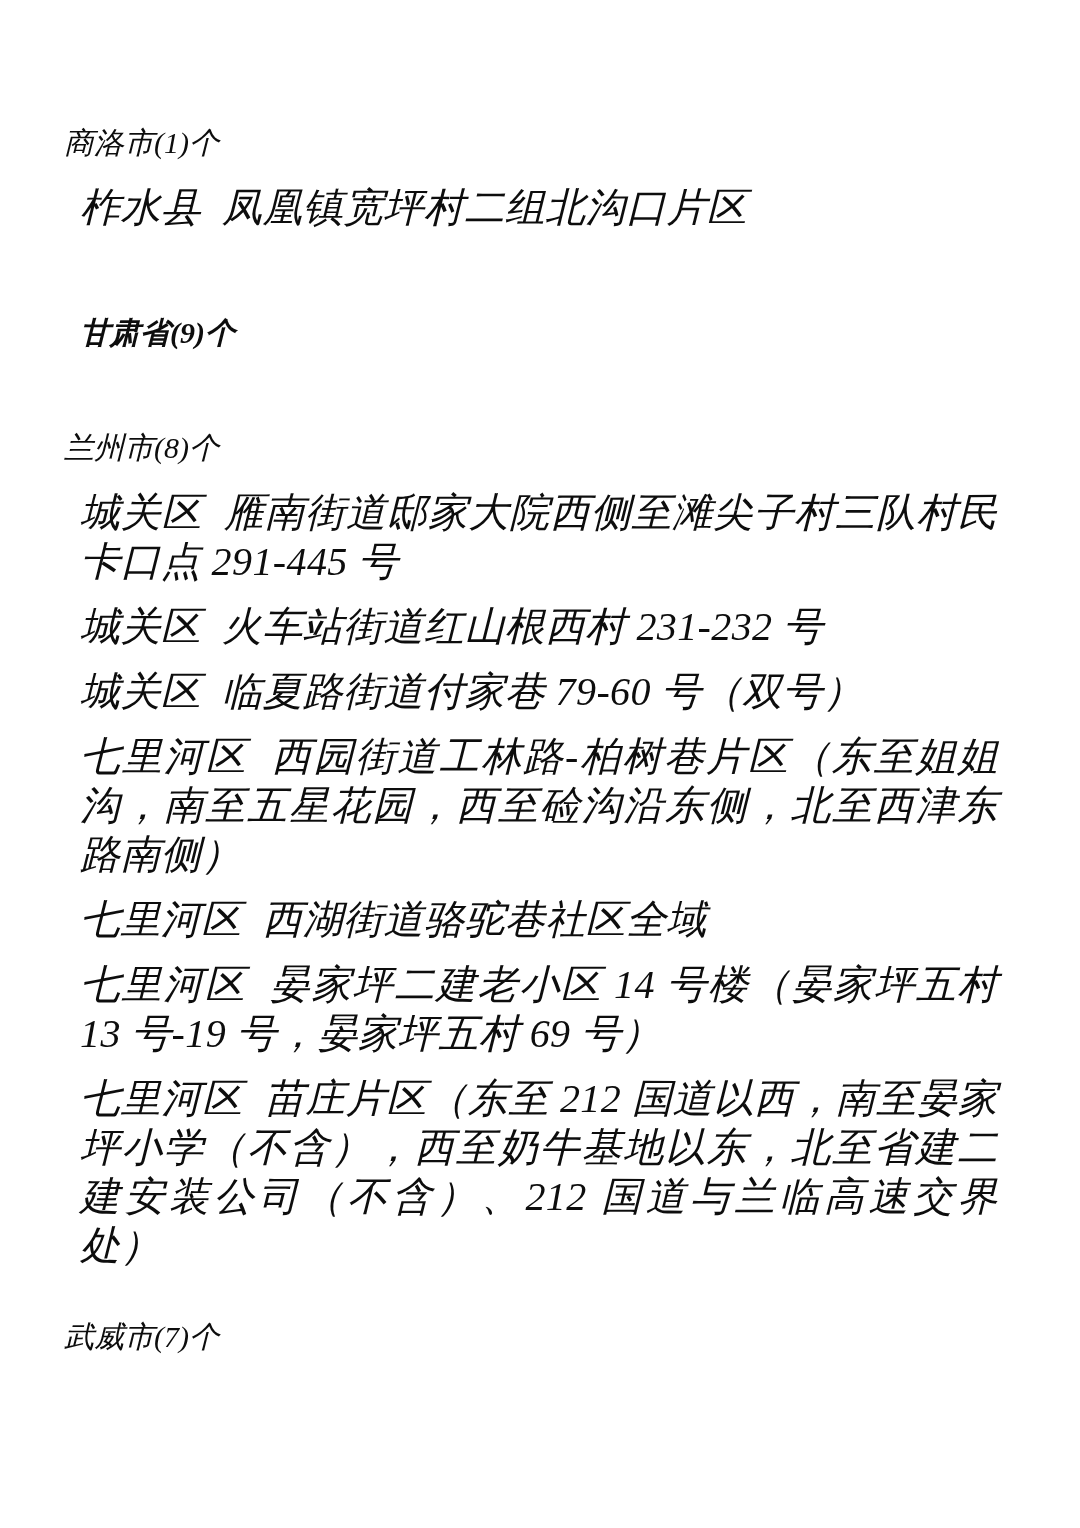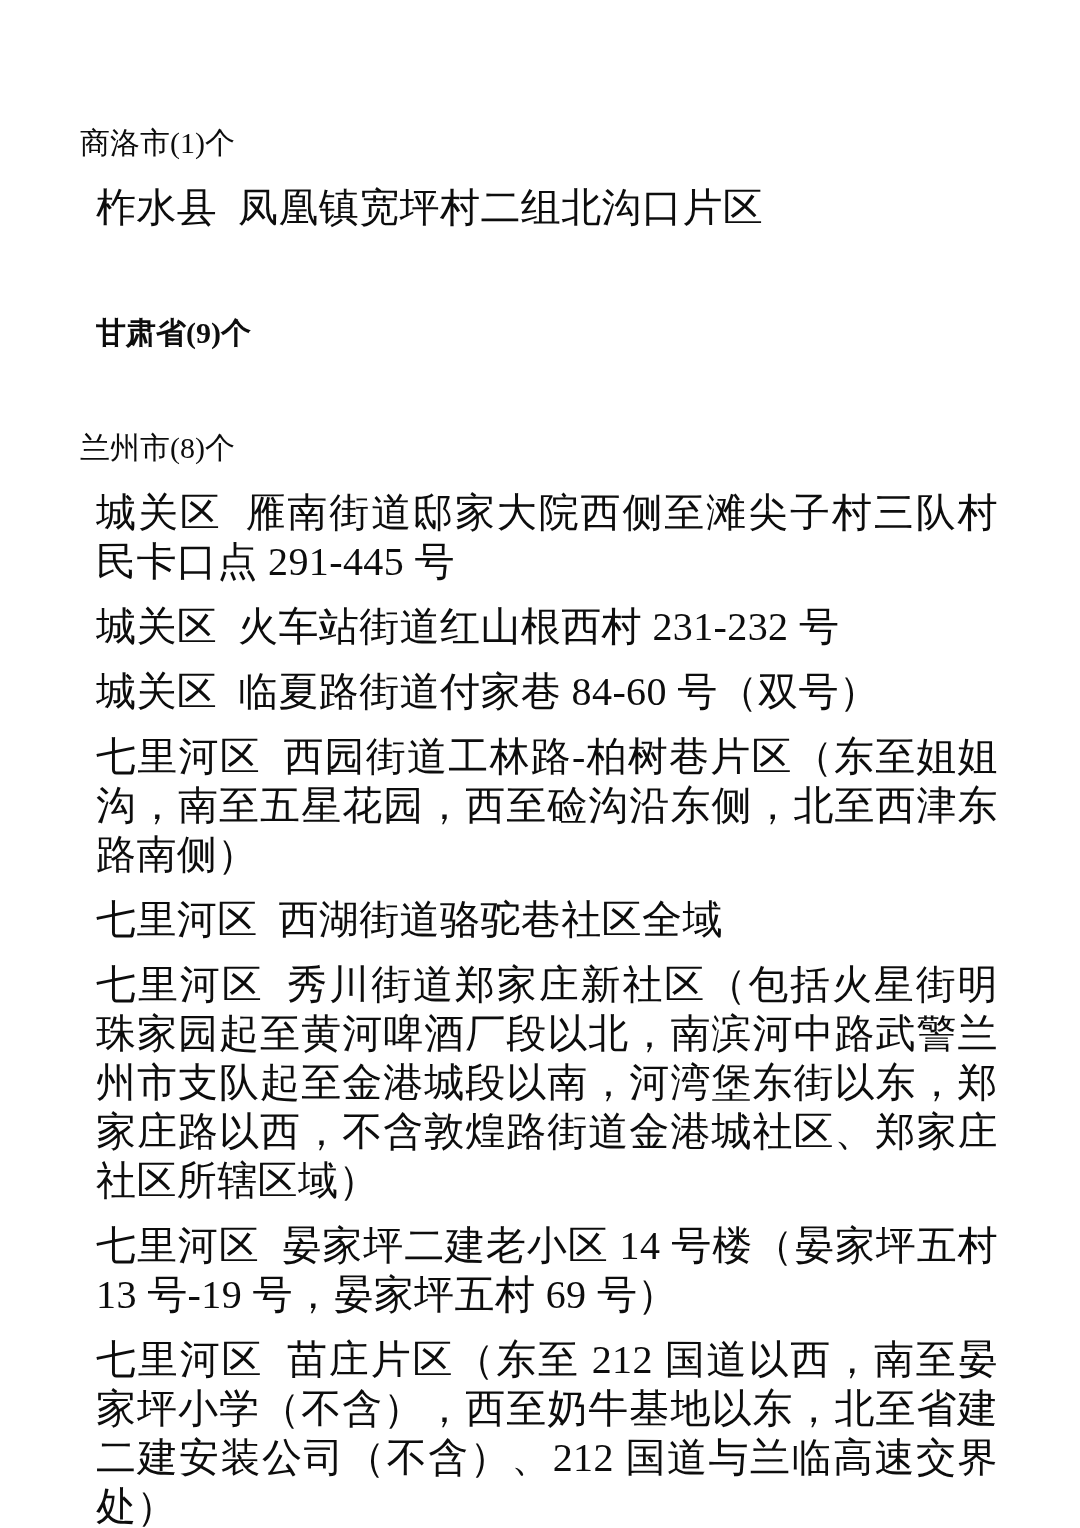--- a/index.html
+++ b/index.html
@@ -12,21 +12,22 @@
     height: 1528px;
     font-family: "Liberation Serif", "DejaVu Serif", serif;
     color: #0d0d0d;
     overflow: hidden;
   }
   .page {
     position: relative;
     width: 1080px;
     height: 1528px;
     box-sizing: border-box;
-    padding: 118px 66px 0 80px;
+    padding: 118px 66px 0 64px;
+    font-style: italic;
   }
   .block {
     margin: 0;
   }
   .line {
     font-size: 40px;
     line-height: 49px;
     letter-spacing: 0.4px;
     text-align: justify;
     text-justify: inter-ideograph;
@@ -64,24 +65,23 @@
   <div class="block">
     <p class="heading">甘肃省(9)个</p>
   </div>
 
   <div class="gap-lg"></div>
 
   <div class="block">
     <p class="city-line">兰州市(8)个</p>
     <p class="line">城关区  雁南街道邸家大院西侧至滩尖子村三队村民卡口点 291-445 号</p>
     <p class="line">城关区  火车站街道红山根西村 231-232 号</p>
-    <p class="line">城关区  临夏路街道付家巷 84-60 号（双号）</p>
+    <p class="line">城关区  临夏路街道付家巷 79-60 号（双号）</p>
     <p class="line">七里河区  西园街道工林路-柏树巷片区（东至姐姐沟，南至五星花园，西至硷沟沿东侧，北至西津东路南侧）</p>
     <p class="line">七里河区  西湖街道骆驼巷社区全域</p>
-    <p class="line">七里河区  秀川街道郑家庄新社区（包括火星街明珠家园起至黄河啤酒厂段以北，南滨河中路武警兰州市支队起至金港城段以南，河湾堡东街以东，郑家庄路以西，不含敦煌路街道金港城社区、郑家庄社区所辖区域）</p>
     <p class="line">七里河区  晏家坪二建老小区 14 号楼（晏家坪五村 13 号-19 号，晏家坪五村 69 号）</p>
     <p class="line">七里河区  苗庄片区（东至 212 国道以西，南至晏家坪小学（不含），西至奶牛基地以东，北至省建二建安装公司（不含）、212 国道与兰临高速交界处）</p>
   </div>
 
   <div class="gap-sm"></div>
 
   <div class="block">
     <p class="city-line">武威市(7)个</p>
   </div>
 

